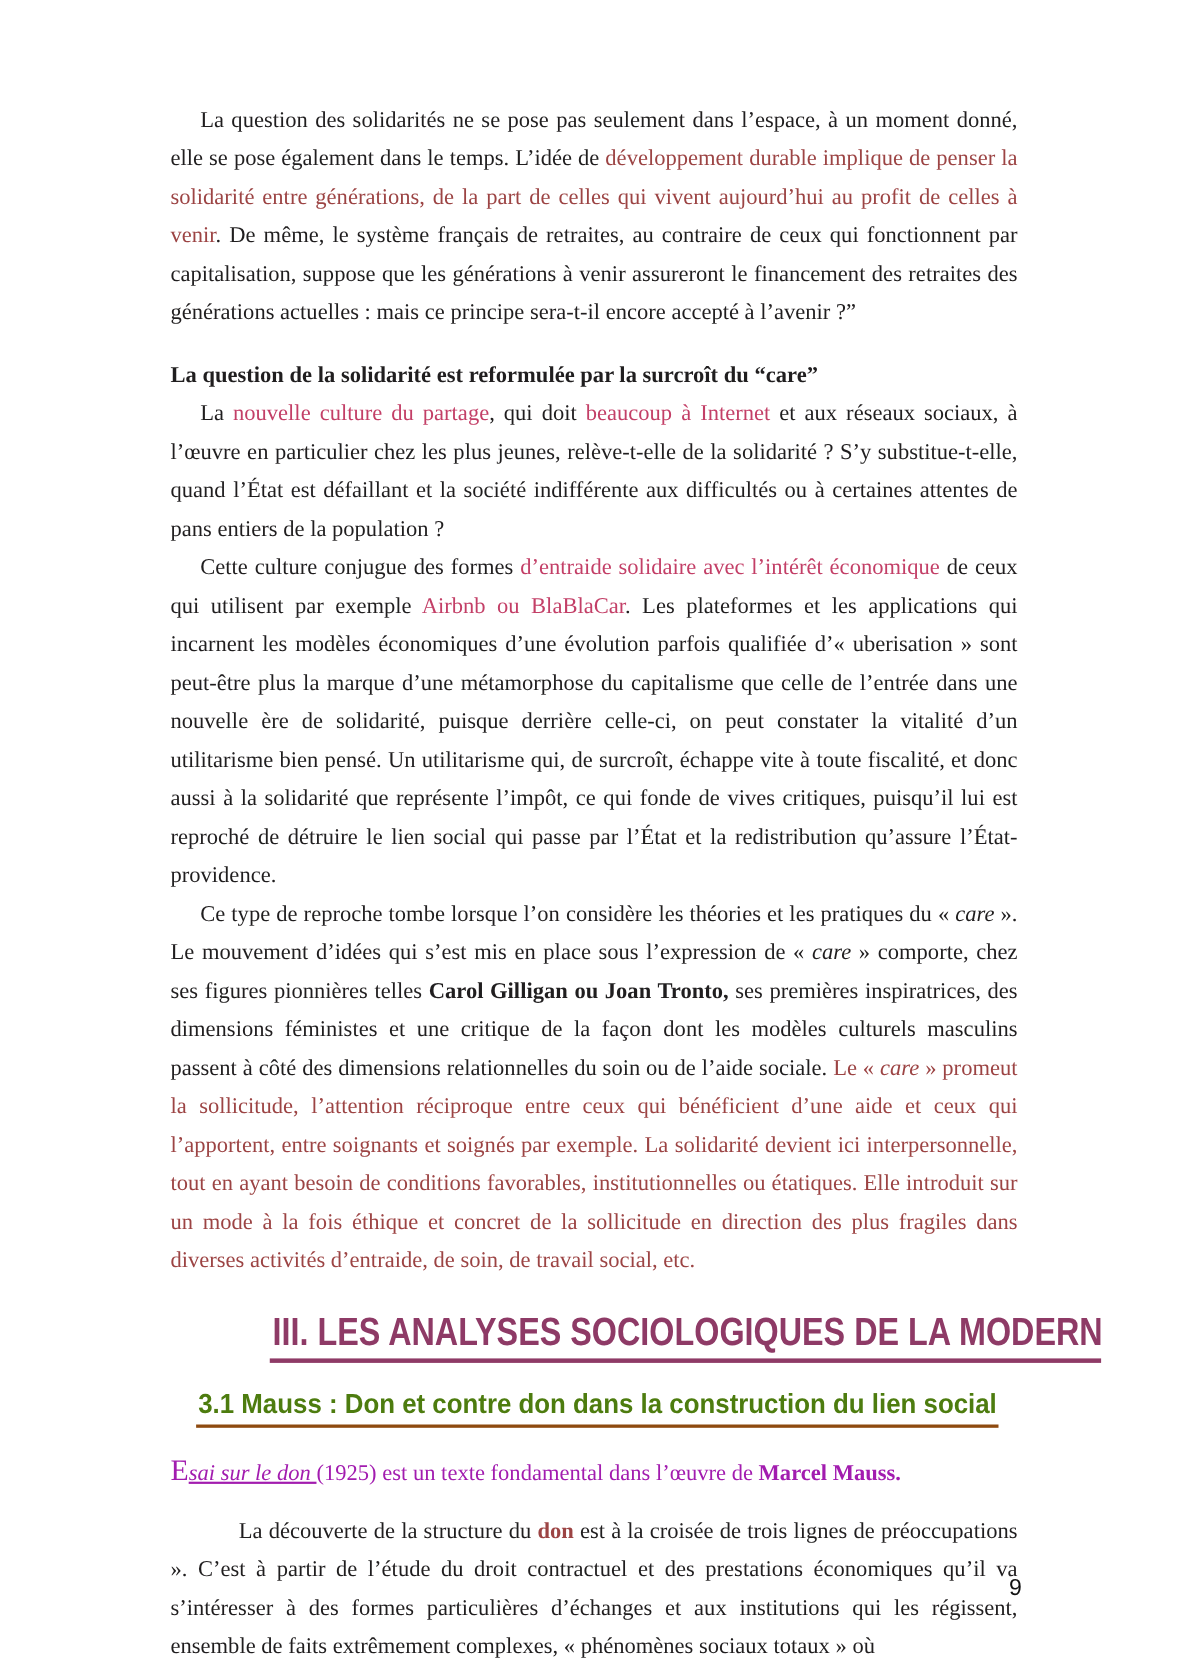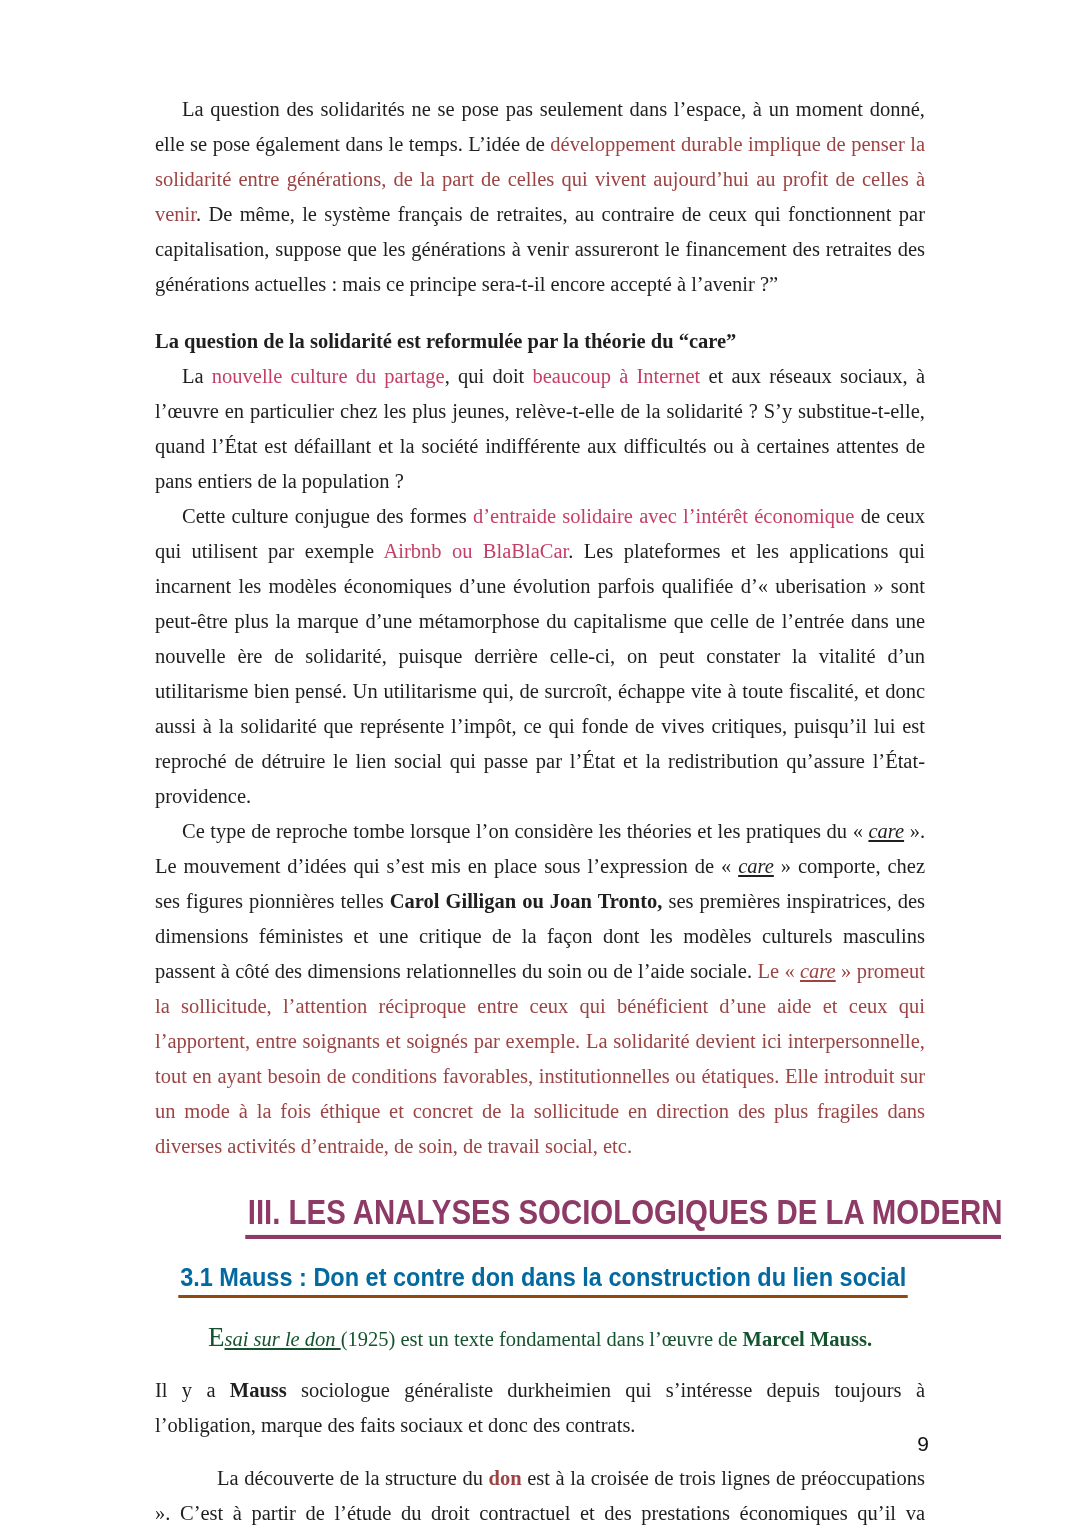--- a/index.html
+++ b/index.html
@@ -15,90 +15,89 @@
     font-size:20.5px;
     color:#201e1f;
     overflow:hidden;
   }
   .bt{margin:0;text-align:justify;line-height:35px;}
   .ind1{text-indent:27px;}
   .ind2{text-indent:62px;}
   .care-h{font-weight:bold;margin-top:22px;text-align:left;line-height:35px;}
   
   .b{font-weight:bold;}
-  .i{font-style:italic;text-decoration:underline;}
+  .i{font-style:italic;}
   .u{text-decoration:underline;}
   .brick{color:#9c4444;}
   .pink{color:#c33f67;margin-top:32px;}
   .bigcap{font-size:132%;line-height:1;}
   
   .sec-h{margin-top:26px;text-align:center;color:#8e3a66;}
   .sec-line span{
     display:inline-block;
     font-family:"Liberation Sans", sans-serif;
     font-weight:bold;
     font-size:35px;
     line-height:44px;
     letter-spacing:0px;
     transform:scale(0.84,1.02);
     transform-origin:center bottom;
     border-bottom:4px solid #8e3a66;
     padding:0 3px 1px 3px;
     white-space:nowrap;
   }
   
-  .sub-h{margin-top:22px;text-align:center;color:#0369a1;}
+  .sub-h{margin-top:22px;text-align:center;color:#4d7c0f;}
   .sub-h span{
     display:inline-block;
     font-family:"Liberation Sans", sans-serif;
     font-weight:bold;
     font-size:25px;
     line-height:32px;
     transform:scaleX(0.94);
     transform-origin:center bottom;
     border-bottom:3px solid #8e4a0f;
     padding:0 2px 2px 2px;
     white-space:nowrap;
   }
-  .essai{margin-top:24px;color:#14532d;text-align:center;}
+  .essai{margin-top:24px;color:#a21caf;text-align:left;}
   .mt16{margin-top:16px;}
   .mt18{margin-top:18px;font-family:Liberation Serif, serif;}
   .pagenum{
     position:absolute;
     top:1432px;
     right:72px;
     font-family:"Liberation Sans", sans-serif;
     font-size:21px;
     color:#111111;
   }
 </style>
 </head>
 <body>
 
 <div class="page">
 
   <p class="bt ind1"><span>La question des solidarités ne se pose pas seulement dans l’espace, à un moment donné, elle se pose également dans le temps. L’idée de </span><span class="brick">développement durable implique de penser la solidarité entre générations, de la part de celles qui vivent aujourd’hui au profit de celles à venir</span><span>. De même, le système français de retraites, au contraire de ceux qui fonctionnent par capitalisation, suppose que les générations à venir assureront le financement des retraites des générations actuelles : mais ce principe sera-t-il encore accepté à l’avenir ?”</span></p>
 
-  <p class="bt care-h">La question de la solidarité est reformulée par la théorie du  “care”</p>
+  <p class="bt care-h">La question de la solidarité est reformulée par la surcroît du  “care”</p>
 
   <p class="bt ind1"><span>La </span><span class="pink">nouvelle culture du partage</span><span>, qui doit </span><span class="pink">beaucoup à Internet</span><span> et aux réseaux sociaux, à l’œuvre en particulier chez les plus jeunes, relève-t-elle de la solidarité ? S’y substitue-t-elle, quand l’État est défaillant et la société indifférente aux difficultés ou à certaines attentes de pans entiers de la population ?</span></p>
 
   <p class="bt ind1"><span>Cette culture conjugue des formes </span><span class="pink">d’entraide solidaire avec l’intérêt économique</span><span> de ceux qui utilisent par exemple </span><span class="pink">Airbnb ou BlaBlaCar</span><span>. Les plateformes et les applications qui incarnent les modèles économiques d’une évolution parfois qualifiée d’« uberisation » sont peut-être plus la marque d’une métamorphose du capitalisme que celle de l’entrée dans une nouvelle ère de solidarité, puisque derrière celle-ci, on peut constater la vitalité d’un utilitarisme bien pensé. Un utilitarisme qui, de surcroît, échappe vite à toute fiscalité, et donc aussi à la solidarité que représente l’impôt, ce qui fonde de vives critiques, puisqu’il lui est reproché de détruire le lien social qui passe par l’État et la redistribution qu’assure l’État-providence.</span></p>
 
   <p class="bt ind1"><span>Ce type de reproche tombe lorsque l’on considère les théories et les pratiques du « </span><span class="i">care</span><span> ». Le mouvement d’idées qui s’est mis en place sous l’expression de « </span><span class="i">care</span><span> » comporte, chez ses figures pionnières telles </span><span class="b">Carol Gilligan ou Joan Tronto,</span><span> ses premières inspiratrices, des dimensions féministes et une critique de la façon dont les modèles culturels masculins passent à côté des dimensions relationnelles du soin ou de l’aide sociale. </span><span class="brick">Le « </span><span class="brick i">care</span><span class="brick"> » promeut la sollicitude, l’attention réciproque entre ceux qui bénéficient d’une aide et ceux qui l’apportent, entre soignants et soignés par exemple. La solidarité devient ici interpersonnelle, tout en ayant besoin de conditions favorables, institutionnelles ou étatiques. Elle introduit sur un mode à la fois éthique et concret de la sollicitude en direction des plus fragiles dans diverses activités d’entraide, de soin, de travail social, etc.</span></p>
 
   <div class="sec-h">
     <div class="sec-line"><span>III. LES ANALYSES SOCIOLOGIQUES DE LA MODERNITÉ ET DE LA</span></div>
   </div>
 
   <div class="sub-h">
     <span>3.1 Mauss : Don et contre don dans la construction du lien social</span>
   </div>
 
   <p class="bt essai"><span class="bigcap">E</span><span class="i u">sai sur le don </span><span>(1925) est un texte fondamental dans l’œuvre de </span><span class="b">Marcel Mauss.</span></p>
 
-  <p class="bt mt16"><span>Il y a </span><span class="b">Mauss</span><span> sociologue généraliste durkheimien qui s’intéresse depuis toujours à l’obligation, marque des faits sociaux et donc des contrats.</span></p>
 
   <p class="bt ind2 mt18"><span>La découverte de la structure du </span><span class="b brick">don</span><span> est à la croisée de trois lignes de préoccupations ». C’est à partir de l’étude du droit contractuel et des prestations économiques qu’il va s’intéresser à des formes particulières d’échanges et aux institutions qui les régissent, ensemble de faits extrêmement complexes, « phénomènes sociaux totaux » où</span></p>
 
   <div class="pagenum">9</div>
 
 </div>
 
 </body></html>

